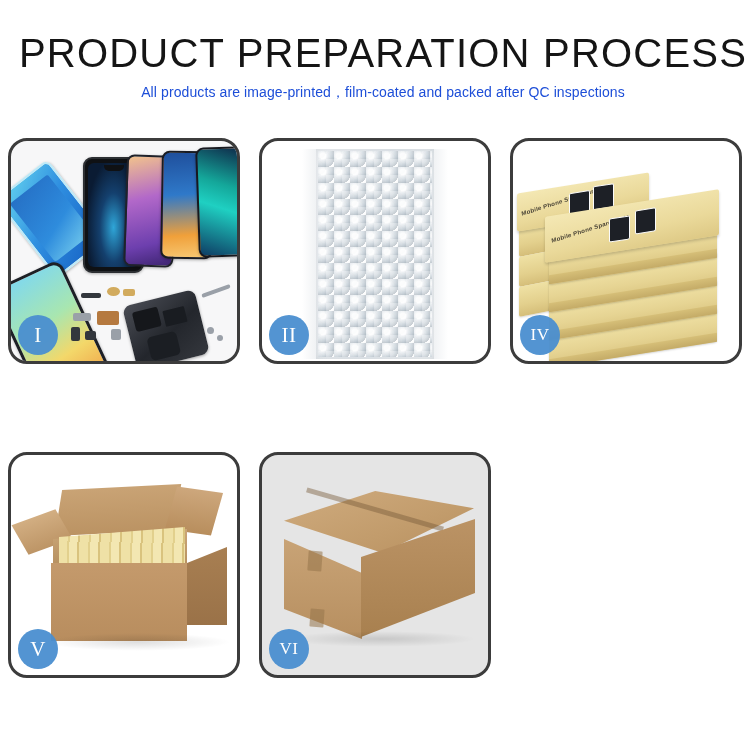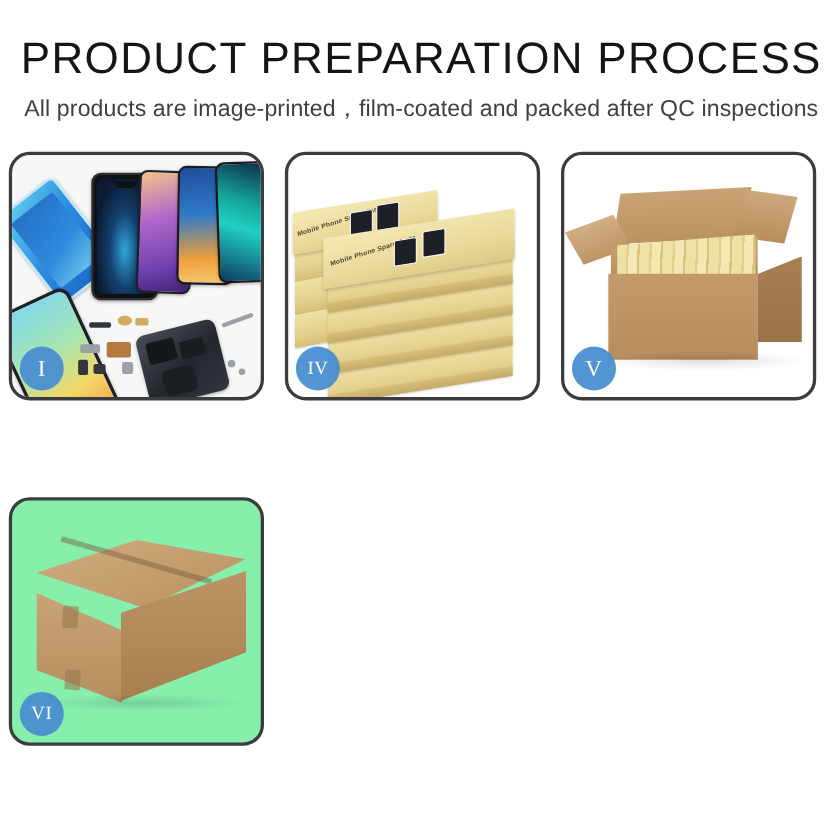--- a/index.html
+++ b/index.html
@@ -32,22 +32,22 @@
     font-size: 40px;
     letter-spacing: 1.2px;
     font-weight: 400;
     color: #151515;
     line-height: 1.05;
     font-family: "Liberation Sans", sans-serif;
     margin: 0;
     white-space: nowrap;
   }
   .subtitle {
-    font-size: 21px;
-    color: #404040;
+    font-size: 14px;
+    color: #1d4ed8;
     margin: 10px 0 0 0;
     font-weight: 400;
     letter-spacing: .1px;
     white-space: nowrap;
   }
 
   
   .grid {
     position: absolute;
     top: 138px;
@@ -347,21 +347,21 @@
     transform: rotate(-30deg) skewY(10deg);
     background: linear-gradient(180deg,#d2ae82,#bd9566);
   }
   .flap.right {
     left: 160px; top: 34px; width: 46px; height: 44px;
     transform: rotate(16deg) skewY(-8deg);
     background: linear-gradient(180deg,#cda77c,#b88e5d);
   }
 
   
-  .p6 { background: #86efac; }
+  .p6 { background: #e5e5e5; }
   .c6-top {
     position: absolute;
     left: 22px; top: 36px; width: 190px; height: 62px;
     background: linear-gradient(160deg,#cfab7e 0%, #c29c6c 60%, #b8905f 100%);
     clip-path: polygon(48% 0, 100% 28%, 52% 100%, 0 48%);
   }
   .c6-left {
     position: absolute;
     left: 22px; top: 80px; width: 78px; height: 104px;
     background: linear-gradient(180deg,#c9a477 0%, #b78f60 100%);
@@ -420,20 +420,28 @@
         <div class="part dark" style="left:74px; top:190px; width:11px; height:9px;"></div>
         <div class="part gold" style="left:112px;top:148px; width:12px; height:7px;"></div>
         <div class="part" style="left:100px; top:188px; width:10px; height:11px;"></div>
         <div class="part" style="left:196px; top:186px; width:7px;  height:7px; border-radius:50%;"></div>
         <div class="part" style="left:206px; top:194px; width:6px;  height:6px; border-radius:50%;"></div>
         <div class="part" style="left:190px; top:148px; width:30px; height:4px; transform:rotate(-20deg);"></div>
       </div>
       <div class="badge">I</div>
     </div>
 
+    <div class="panel p2">
+      <div class="panel-stage">
+        <div class="bubblesheet">
+          <div class="bubbles"></div>
+        </div>
+      </div>
+      <div class="badge">II</div>
+    </div>
 
 
     <div class="panel p4">
       <div class="panel-stage stackwrap">
 
         <div class="lbox" style="left:6px;  top:74px;"></div>
         <div class="lbox" style="left:6px;  top:104px;"></div>
         <div class="lbox" style="left:6px;  top:134px;"></div>
 
         <div class="sbox" style="left:36px; top:180px;">

